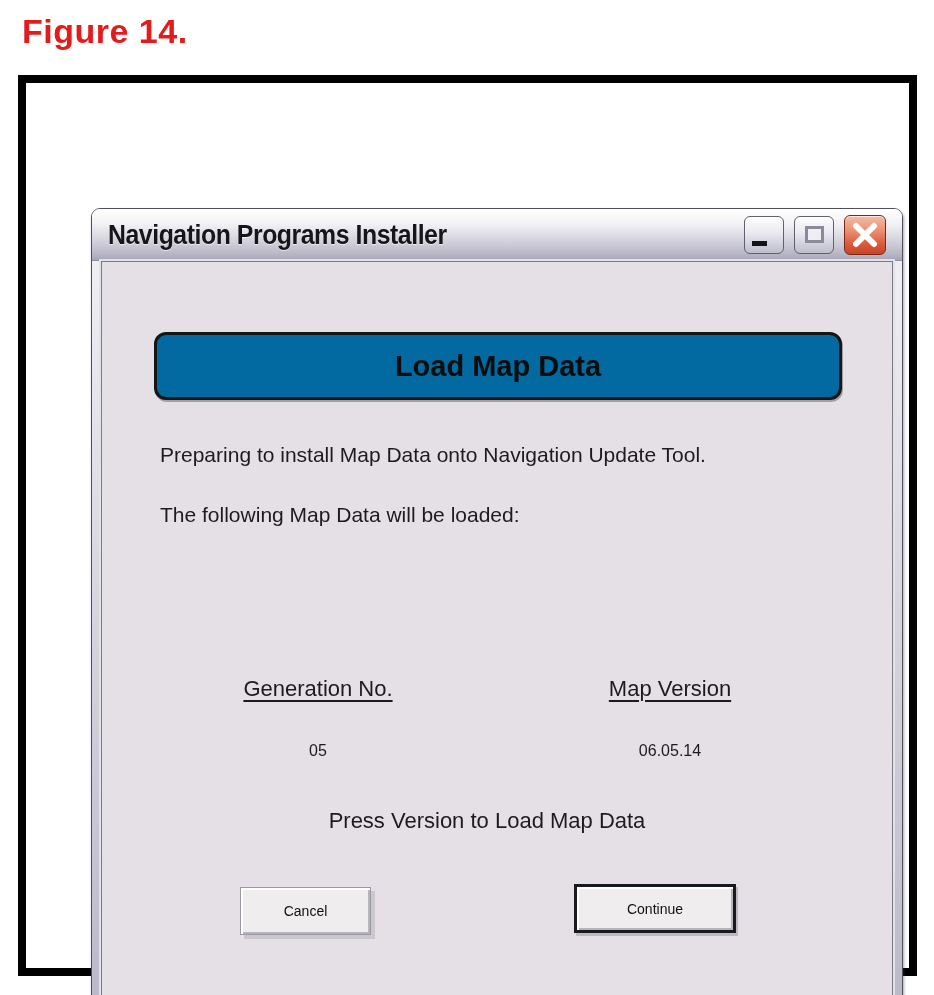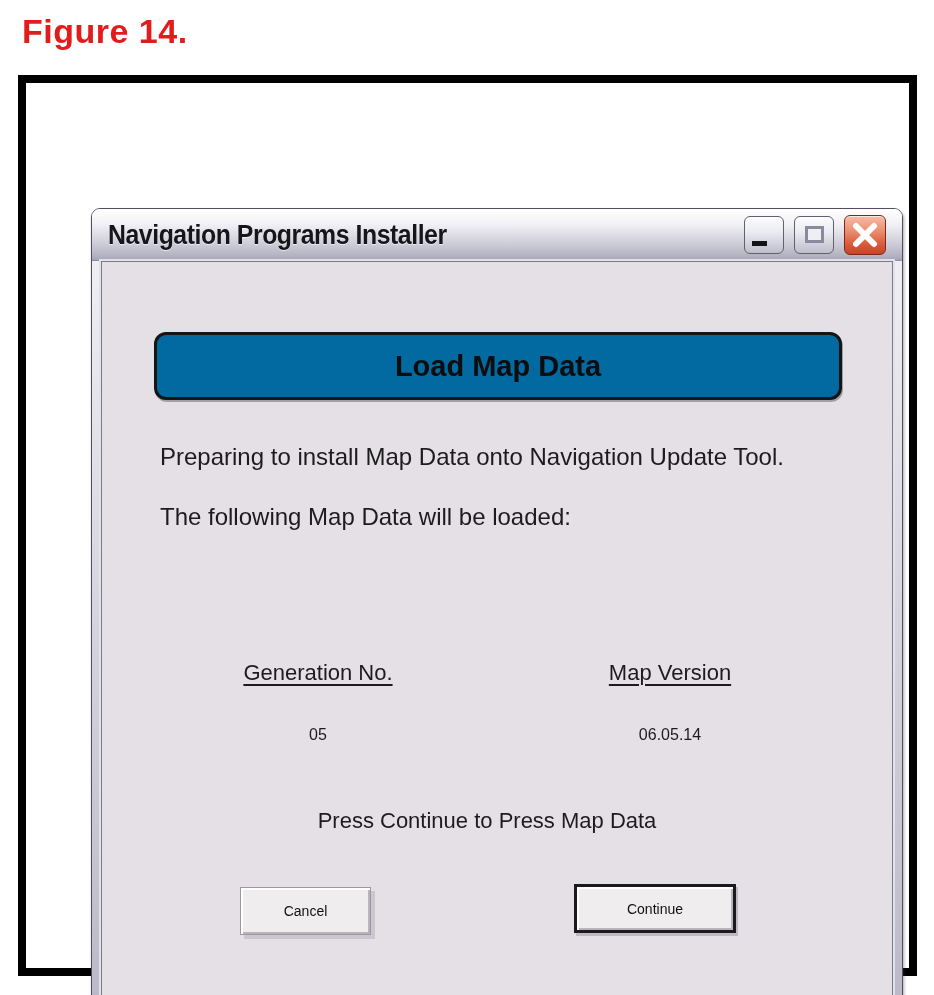--- a/index.html
+++ b/index.html
@@ -71,25 +71,25 @@
 
   .header-box {
     position:absolute; left:52px; top:70px; width:688px; height:68px;
     background:#0369a1;
     border:3px solid #151515; border-radius:12px;
     display:flex; align-items:center; justify-content:center;
     font-size:29px; font-weight:bold; color:#0d0d0d;
     box-shadow:1px 2px 0 rgba(40,40,40,0.35);
   }
 
-  .body-line { position:absolute; font-size:24px; color:#1c1c1c; white-space:nowrap; }
+  .body-line { position:absolute; font-size:21px; color:#1c1c1c; white-space:nowrap; }
   .line1 { left:58px; top:181px; }
   .line2 { left:58px; top:241px; }
 
-  .col { position:absolute; width:240px; text-align:center; color:#1c1c1c; }
+  .col { position:absolute; width:240px; text-align:center; color:#1c1c1c;margin-top:16px; }
   .col-1 { left:96px;  top:398px; }
   .col-2 { left:448px; top:398px; }
   .col-header { font-size:22px; text-decoration:underline; text-underline-offset:4px; }
   .col-value  { margin-top:40px; font-size:16px; }
 
   .instruction {
     position:absolute; left:0; right:20px; top:546px; text-align:center;
     font-size:22px; color:#1c1c1c;
   }
 
@@ -146,21 +146,21 @@
       <div class="col col-1">
         <div class="col-header">Generation No.</div>
         <div class="col-value">05</div>
       </div>
 
       <div class="col col-2">
         <div class="col-header">Map Version</div>
         <div class="col-value">06.05.14</div>
       </div>
 
-      <div class="instruction">Press Continue to Press Map Data</div>
+      <div class="instruction">Press Version to Load Map Data</div>
 
       <button class="btn btn-cancel">Cancel</button>
       <button class="btn btn-continue">Continue</button>
 
     </div>
 
   </div>
 
 </div>
 

